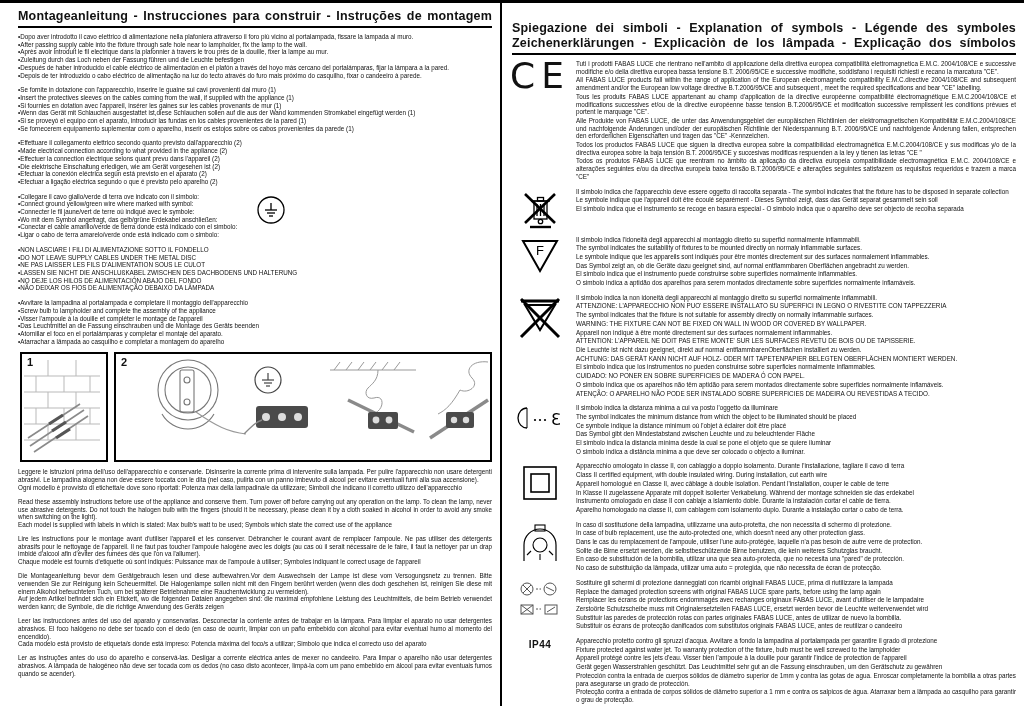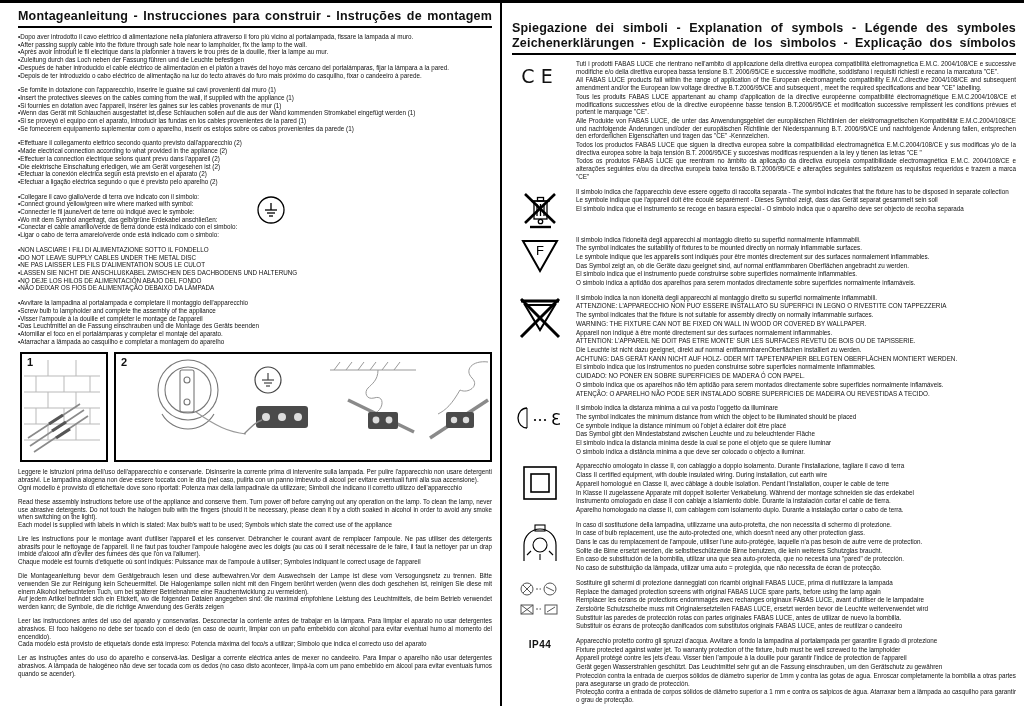--- a/index.html
+++ b/index.html
@@ -21,21 +21,21 @@
   .fig1{width:84px;flex:0 0 84px;}
   .fig2{flex:1;}
   .fignum{position:absolute;top:2px;left:5px;font-size:11px;font-weight:bold;}
   .paras p{font-size:6.3px;line-height:7.8px;margin:0 0 6px 0;text-align:justify;}
   .paras span{display:inline;}
   .paras .blk{display:block;}
   .symrow{display:flex;gap:8px;margin-bottom:6px;}
   .symcell{flex:0 0 56px;width:56px;display:flex;justify-content:center;align-items:flex-start;padding-top:2px;}
   .symtext{flex:1;}
   .symtext .line{text-align:justify;margin-bottom:1px;}
-  .ce{font-size:19px;line-height:28px;letter-spacing:6px;font-weight:400;font-family:"DejaVu Sans",sans-serif;}
+  .ce{font-size:36px;line-height:28px;letter-spacing:6px;font-weight:400;font-family:"DejaVu Sans",sans-serif;}
   .ip44{font-size:10px;font-weight:bold;letter-spacing:.5px;text-align:right;}
   svg{display:block;}
 </style>
 </head>
 <body>
 
 <div class="page">
 
   <div class="col-left">
     <div class="hdr">
@@ -216,21 +216,21 @@
 
         <p><span>Ler as instruções antes do uso do aparelho e conservá-las. Desligar a corrente eléctrica antes de mexer no candeeiro. Para limpar o aparelho não usar detergentes abrasivos. A lâmpada de halogéneo não deve ser tocada com os dedos (no caso disto acontecer, limpá-la com um pano embebido em álcool para evitar eventuais fumos quando se acender).</span></p>
       </div>
   </div>
 
   <div class="divider"></div>
 
   <div class="col-right">
     <div class="hdr">
       <div>Spiegazione dei simboli - Explanation of symbols - Légende des symboles</div>
-      <div>Zeichenerklärungen - Explicaciòn de los sìmbolos - Explicação dos símbolos</div>
+      <div>Zeichenerklärungen - Explicaciòn de los lâmpada - Explicação dos símbolos</div>
     </div>
 
     <div class="symrow">
       <div class="symcell">
           <span class="ce">CE</span>
         </div>
       <div class="symtext">
 
       <div class="line">Tuti i prodotti FABAS LUCE che rientrano nell'ambito di applicazione della direttiva europea compatibilità elettromagnetica E.M.C. 2004/108/CE e successive modifiche e/o della direttiva europea bassa tensione B.T. 2006/95/CE e successive modifiche, soddisfano i requisiti richiesti e recano la marcatura "CE".</div>
           <div class="line">All FABAS LUCE products fall within the range of application of the European electromagnetic compatibility E.M.C.directive 2004/108/CE  and subsequent amendment  and/or the European low voltage directive B.T.2006/95/CE and subsequent , meet the required specifications and bear "CE" labelling.</div>

